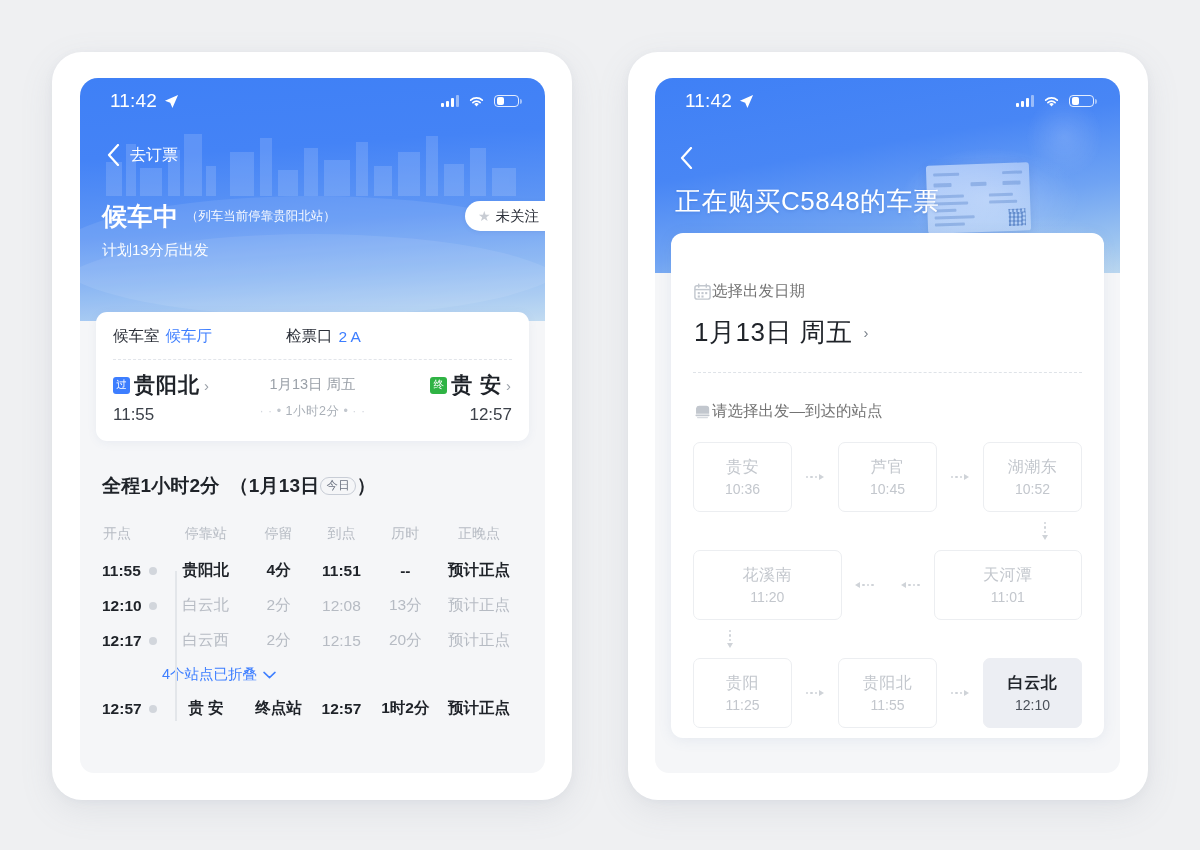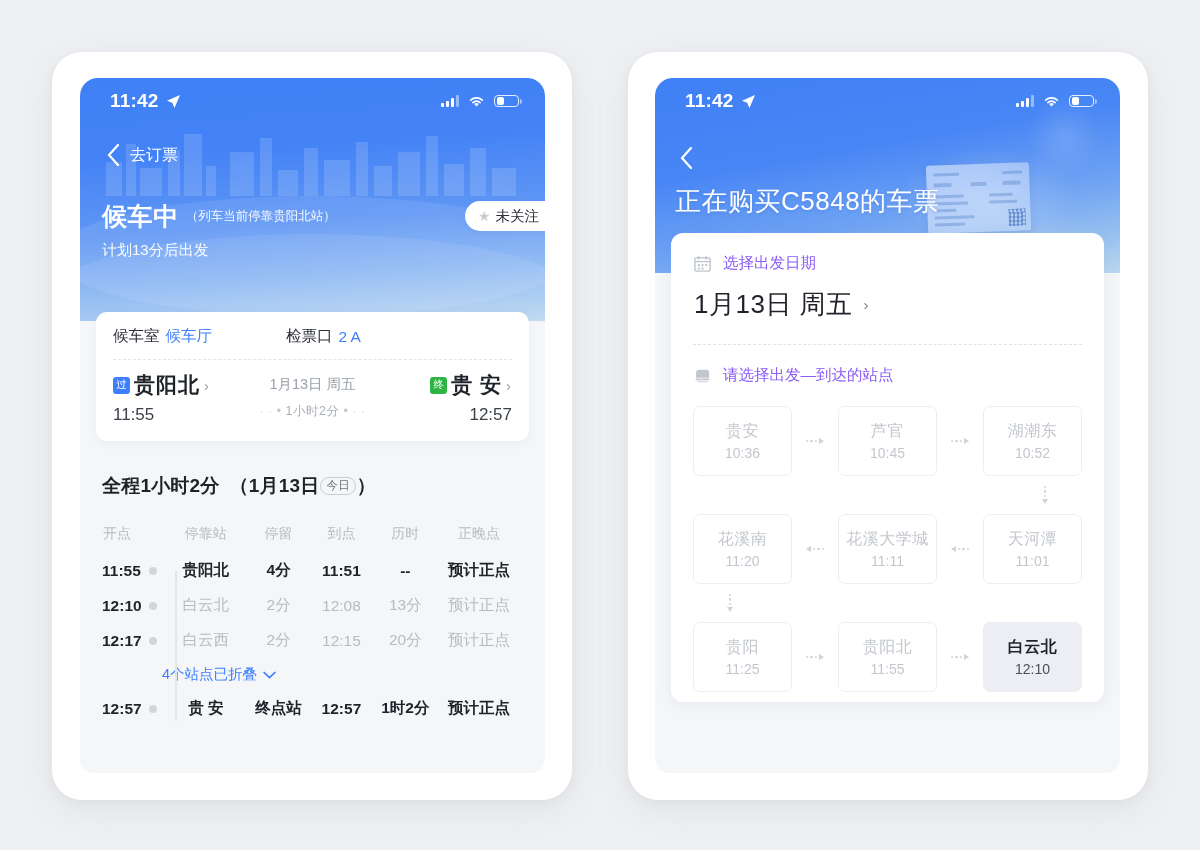--- a/index.html
+++ b/index.html
@@ -32,21 +32,21 @@
   .screen.right{left:655px;top:78px;width:465px;height:695px;border-radius:18px 18px 14px 14px;}
 
   
   .statusbar{
     position:relative;height:46px;
     display:flex;align-items:center;justify-content:space-between;
     padding:0 26px 0 30px;
     color:#ffffff;
     box-sizing:border-box;
   }
-  .sb-time{font-size:19px;font-weight:bold;letter-spacing:.2px;display:flex;align-items:center;gap:7px;}
+  .sb-time{font-size:19px;font-weight:normal;letter-spacing:.2px;display:flex;align-items:center;gap:7px;}
   .loc-arrow{display:inline-block;width:15px;height:15px;}
   .sb-right{display:flex;align-items:center;gap:9px;}
   .sig{display:flex;align-items:flex-end;gap:2px;height:12px;}
   .sig i{display:block;width:3px;background:#fff;border-radius:1px;}
   .sig i:nth-child(1){height:4px;}
   .sig i:nth-child(2){height:6.5px;}
   .sig i:nth-child(3){height:9px;}
   .sig i:nth-child(4){height:12px;background:rgba(255,255,255,.45);}
   .batt{width:25px;height:12.5px;border:1.6px solid rgba(255,255,255,.85);border-radius:4px;position:relative;box-sizing:border-box;}
   .batt::after{content:"";position:absolute;right:-4px;top:3.5px;width:2px;height:5px;background:rgba(255,255,255,.5);border-radius:0 2px 2px 0;}
@@ -189,21 +189,21 @@
   .r-title{
     font-size:26px;font-weight:normal;letter-spacing:.5px;margin-top:6px;color:#fff;
     text-shadow:0 1px 3px rgba(30,70,150,.18);
   }
 
   .buy-card{
     position:relative;margin:-40px 16px 0;background:#fff;border-radius:12px;
     padding:20px 22px 10px;box-sizing:border-box;min-height:440px;
     box-shadow:0 2px 14px rgba(90,120,170,.10);
   }
-  .field-label{display:flex;align-items:center;gap:11px;color:#8b5cf6;font-size:15.5px;}
+  .field-label{display:flex;align-items:center;color:#737373;font-size:15.5px;margin-top:28px;}
   .ic{width:19px;height:19px;display:inline-block;flex:0 0 19px;}
   .date-value{font-size:26px;color:#1f2329;margin:13px 0 0 1px;display:flex;align-items:center;gap:11px;letter-spacing:.5px;}
   .date-value .caret{color:#7a818b;font-size:15px;}
   .dashline2{border-top:1px dashed #dfe3e8;margin:22px 0 20px;}
 
   .station-grid{margin-top:20px;position:relative;}
   .srow{display:flex;align-items:stretch;}
   .scell{
     flex:1;border:1px solid #eceef1;border-radius:7px;
     height:70px;display:flex;flex-direction:column;align-items:center;justify-content:center;gap:3px;
@@ -555,24 +555,20 @@
             <span class="tm">11:20</span>
           </div>
           <div class="conn">
             <span class="arrow-dots">
                 <s class="rev"></s>
                 <u></u>
                 <u></u>
                 <u></u>
               </span>
           </div>
-          <div class="scell">
-            <span class="nm">花溪大学城</span>
-            <span class="tm">11:11</span>
-          </div>
           <div class="conn">
             <span class="arrow-dots">
                 <s class="rev"></s>
                 <u></u>
                 <u></u>
                 <u></u>
               </span>
           </div>
           <div class="scell">
             <span class="nm">天河潭</span>

